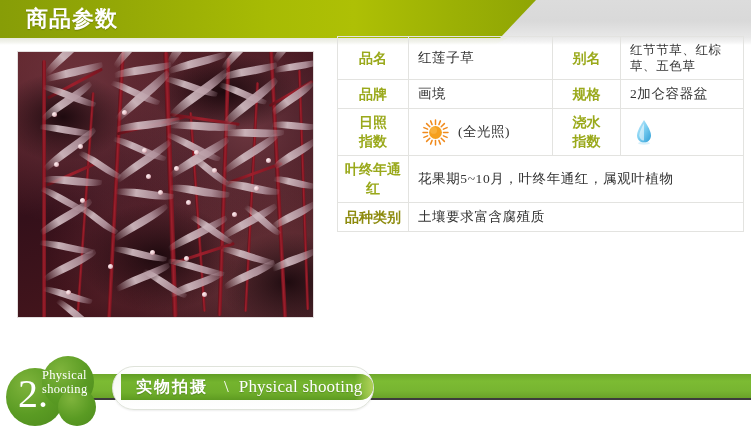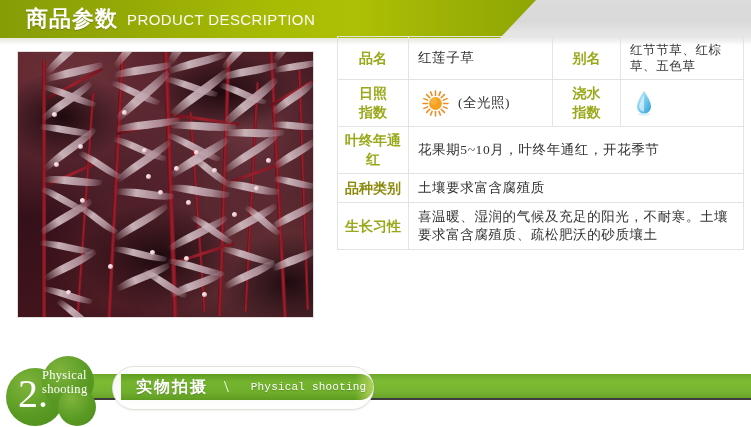--- a/index.html
+++ b/index.html
@@ -175,24 +175,23 @@
     white-space: nowrap; color: #ffffff;
   }
   #bar-cn {
     font-size: 16px; font-weight: bold;
     font-family: "Liberation Serif", serif;
     letter-spacing: 2px;
     text-shadow: 0 1px 1px rgba(40,70,10,0.35);
   }
   #bar-slash { margin: 0 10px 0 16px; font-size: 17px; font-family: "Liberation Serif", serif; }
   #bar-en {
-    font-size: 11px; font-family: Liberation Mono, monospace;
+    font-size: 17px; font-family: Liberation Serif, serif;
     letter-spacing: 0.2px;
     text-shadow: 0 1px 1px rgba(40,70,10,0.3);
-    margin-left: 12px;
   }
 
   
   #badge { position: absolute; left: 6px; top: 2px; width: 116px; height: 72px; }
   #badge .blob {
     position: absolute; border-radius: 50%;
     background: radial-gradient(circle at 35% 28%, #7fb43c 0%, #5a9b23 55%, #4d8a1d 100%);
   }
   #badge .b1 { left: 0px;  top: 14px; width: 58px; height: 58px; }
   #badge .b2 { left: 36px; top: 2px;  width: 52px; height: 52px; }
@@ -214,21 +213,20 @@
 </head>
 <body>
 
 <div id="header">
   <div id="header-graybar"></div>
   <div id="header-graybar-shadow"></div>
   <div id="header-green"></div>
   <div id="header-green-under"></div>
   <div id="header-title-wrap">
     <span id="title-cn">商品参数</span>
-    <span id="title-en">PRODUCT DESCRIPTION</span>
   </div>
 </div>
 
 <div id="photo">
   <div class="bg"></div>
 
   <div class="dark" style="left:-20px; top:20px; width:130px; height:90px;"></div>
   <div class="dark" style="left:130px; top:0px; width:150px; height:80px;"></div>
   <div class="dark" style="left:60px; top:150px; width:160px; height:110px;"></div>
   <div class="dark" style="left:200px; top:180px; width:140px; height:100px;"></div>
@@ -344,20 +342,26 @@
     <col style="width:144px">
     <col style="width:68px">
     <col style="width:123px">
   </colgroup>
   <tbody>
     <tr>
       <td class="lbl">品名</td>
       <td class="val">红莲子草</td>
       <td class="lbl">别名</td>
       <td class="val small">红节节草、红棕草、五色草</td>
+    </tr>
+    <tr>
+      <td class="lbl">品牌</td>
+      <td class="val">画境</td>
+      <td class="lbl">规格</td>
+      <td class="val">2加仑容器盆</td>
     </tr>
     <tr>
       <td class="lbl">
         <div>日照</div>
         <div>指数</div>
       </td>
       <td class="val">
         <div class="iconcell">
           <span class="sunwrap">
             <svg width="27" height="27" viewBox="0 0 27 27">
@@ -405,29 +409,25 @@
               <path d="M10 4.5 C10 4.5 5.3 12 5.3 16.3 C5.3 19.4 7.4 21.6 10 21.6 Z" fill="#ffffff" opacity="0.55"></path>
               <ellipse cx="10" cy="24.3" rx="6" ry="1.4" fill="#bfe6f7" opacity="0.6"></ellipse>
             </svg>
           </span>
           <span class="fulllight"></span>
         </div>
       </td>
     </tr>
     <tr>
       <td class="lbl">叶终年通红</td>
-      <td class="val" colspan="3">花果期5~10月，叶终年通红，开花季节</td>
+      <td class="val" colspan="3">花果期5~10月，叶终年通红，属观叶植物</td>
     </tr>
     <tr>
       <td class="lbl olive">品种类别</td>
       <td class="val" colspan="3">土壤要求富含腐殖质</td>
-    </tr>
-    <tr>
-      <td class="lbl">生长习性</td>
-      <td class="val" colspan="3">喜温暖、湿润的气候及充足的阳光，不耐寒。土壤要求富含腐殖质、疏松肥沃的砂质壤土</td>
     </tr>
   </tbody>
 </table>
 
 <div id="bottom">
   <div id="green-bar"></div>
   <div id="capsule"></div>
   <div id="capsule-fill"></div>
   <div id="capsule-fill-cap"></div>
 

